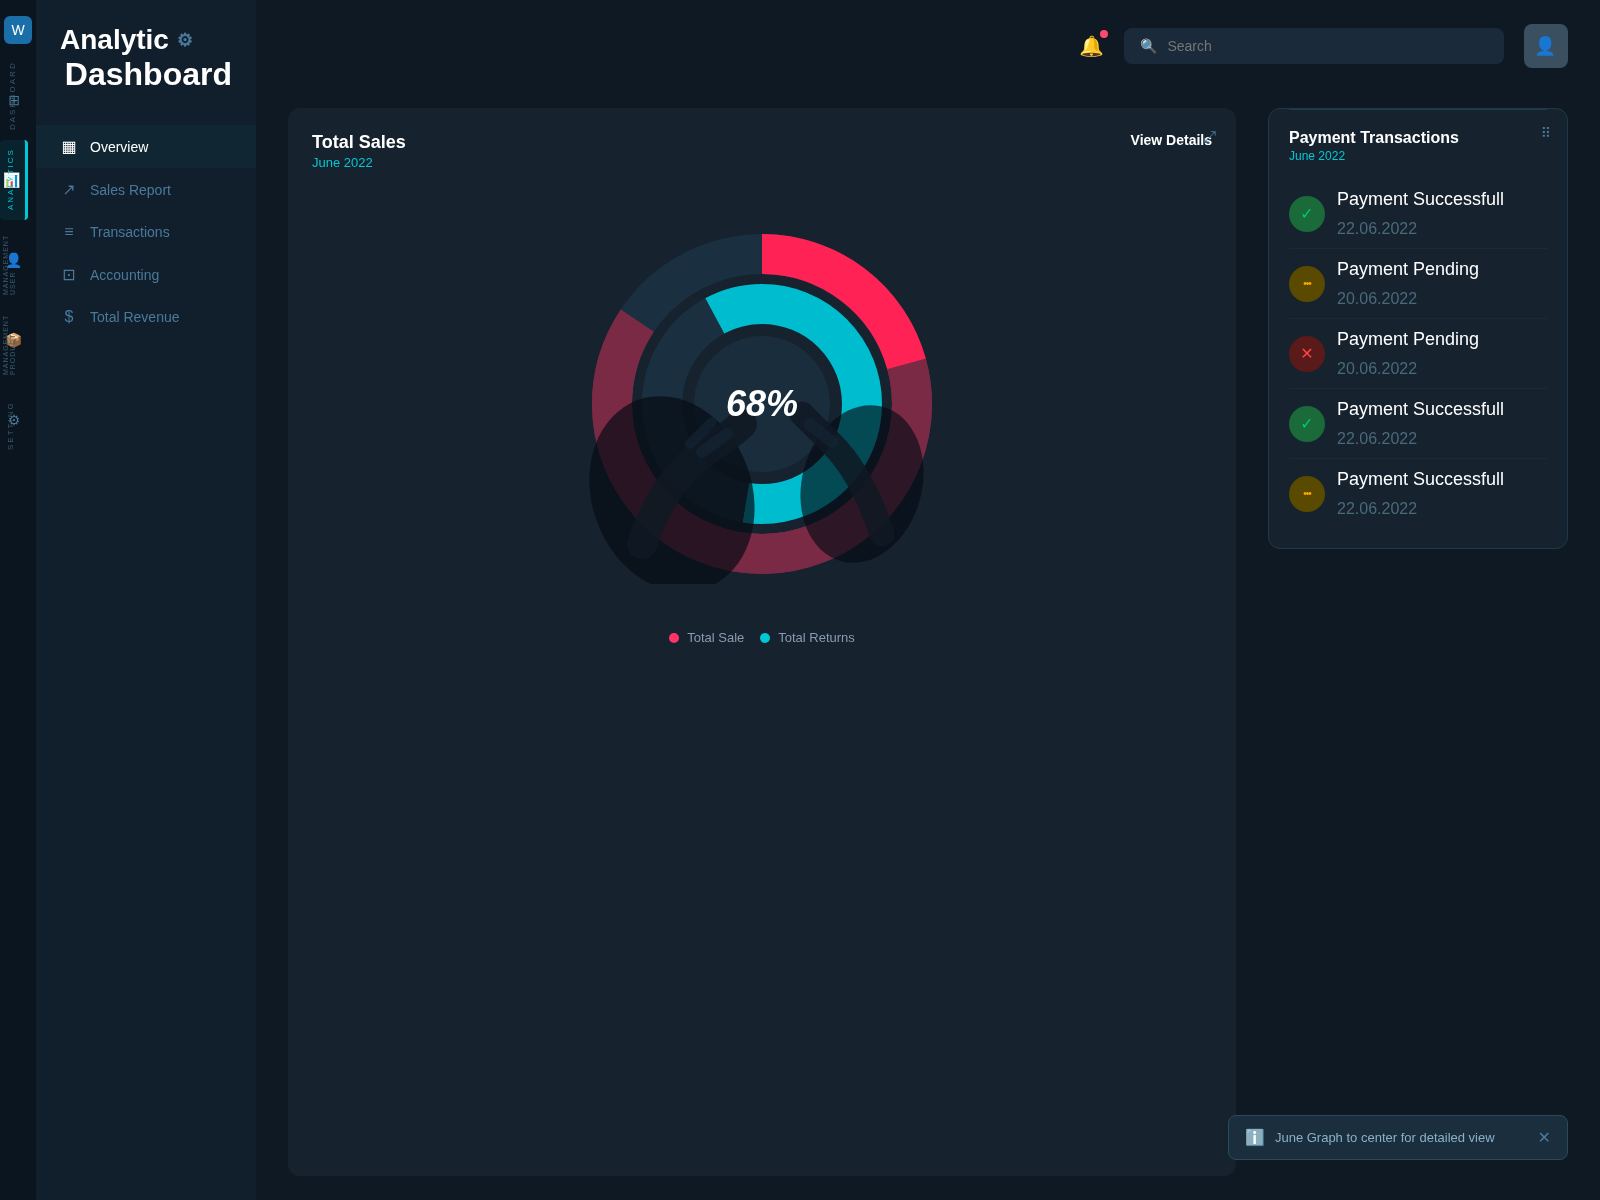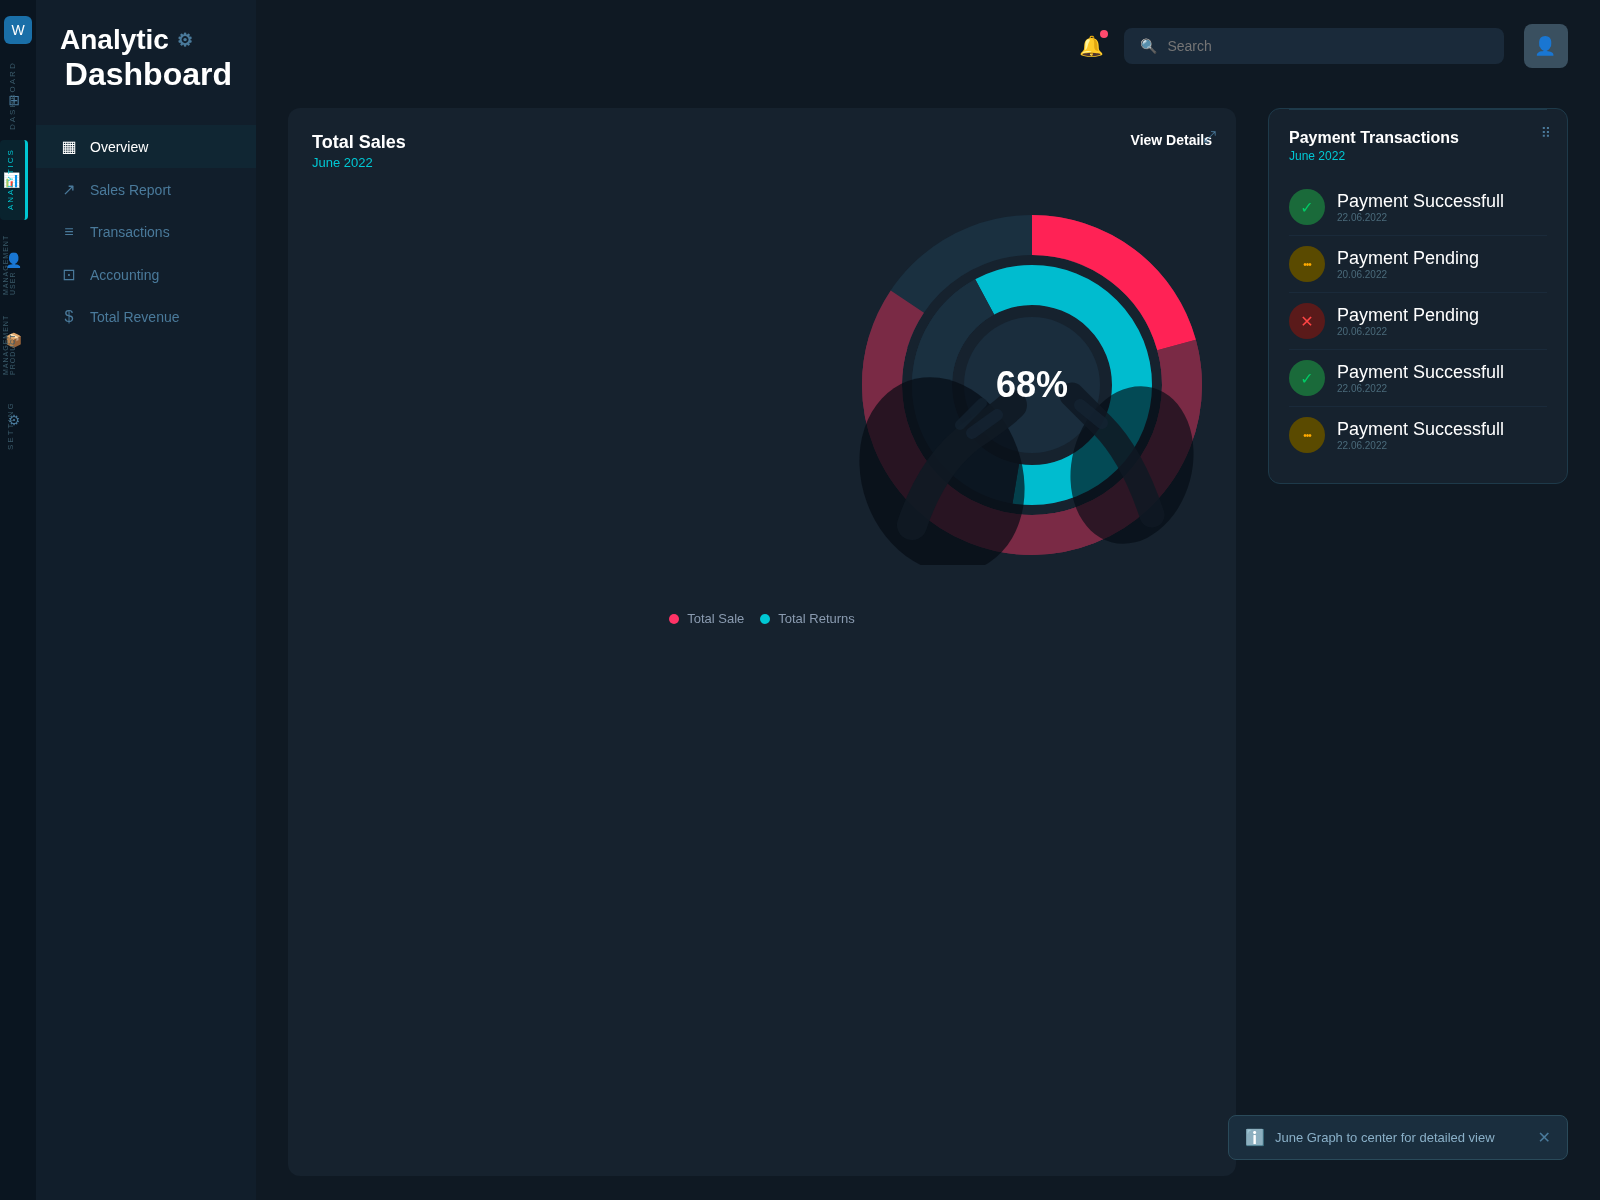--- a/index.html
+++ b/index.html
@@ -189,21 +189,21 @@
       border-radius: 12px;
       padding: 24px;
       position: relative;
       flex: 1;
       min-height: 500px;
     }
     .chart-header {
       display: flex;
       justify-content: space-between;
       align-items: flex-start;
-      margin-bottom: 5px;
+      margin-bottom: 24px;
     }
     .chart-title {
       font-size: 18px;
       font-weight: 700;
       color: #ffffff;
     }
     .chart-subtitle {
       font-size: 13px;
       color: #00c8d4;
       margin-top: 2px;
@@ -224,21 +224,22 @@
       cursor: pointer;
     }
 
     
     .chart-visual {
       position: relative;
       width: 100%;
       height: 420px;
       display: flex;
       align-items: center;
-      justify-content: flex-end;
+      justify-content: center;
+      font-style: italic;
     }
 
     .donut-wrapper {
       position: relative;
       width: 360px;
       height: 360px;
     }
 
     .donut-svg {
       width: 100%;
@@ -348,23 +349,23 @@
     .tx-icon.success { background: #1a6a3a; color: #00cc66; }
     .tx-icon.pending { background: #5a4a00; color: #ffaa00; }
     .tx-icon.failed  { background: #5a1a1a; color: #ff4444; }
     .tx-info { flex: 1; }
     .tx-name {
       font-size: 18px;
       font-weight: 400;
       color: #ffffff;
     }
     .tx-date {
-      font-size: 10px;
+      font-size: 16px;
       color: #4a6a7a;
-      margin-top: 0;
+      margin-top: 10px;
     }
 
     
     .drag-notice {
       position: absolute;
       bottom: 40px;
       right: 32px;
       background: #1a2e3e;
       border: 1px solid #2a4a5a;
       border-radius: 8px;

